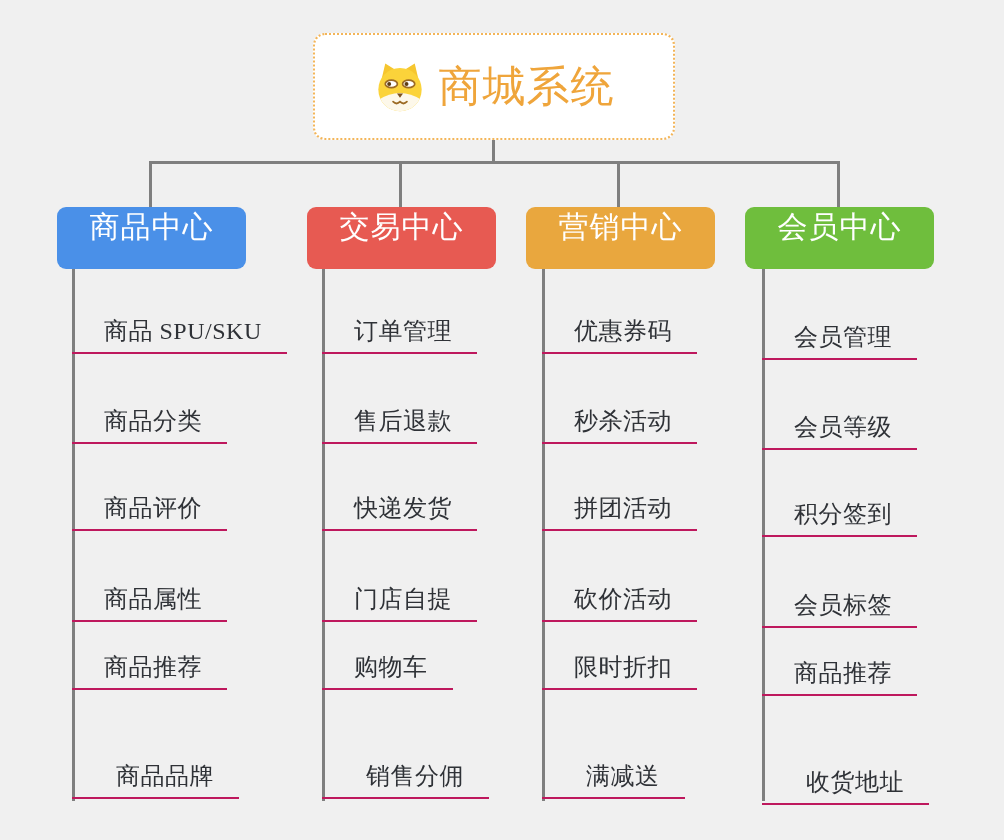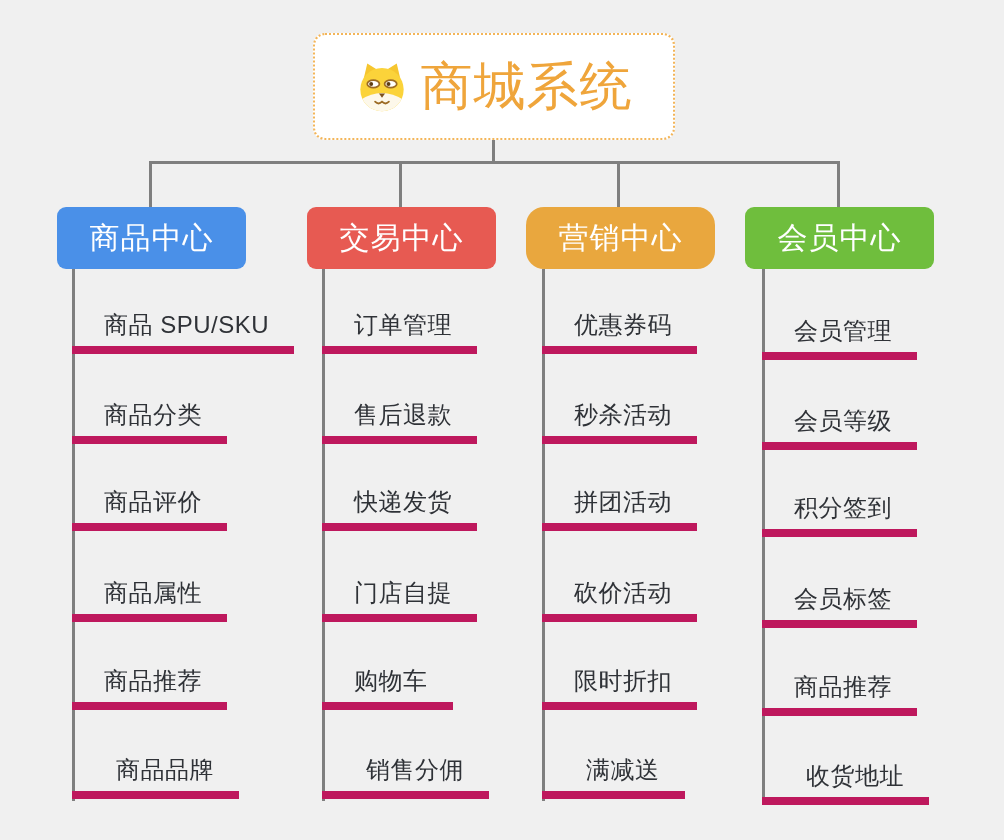--- a/index.html
+++ b/index.html
@@ -1,30 +1,30 @@
 <!DOCTYPE html>
 <html><head>
 <meta charset="utf-8">
 <style>
   html,body{margin:0;padding:0;background:#f0f0f0;font-family:"Liberation Sans","DejaVu Sans",sans-serif;}
   .stage{position:relative;width:1004px;height:840px;background:#f0f0f0;overflow:hidden;}
   .line{position:absolute;background:#7f7f7f;}
   .root{position:absolute;left:313px;top:33px;width:362px;height:107px;background:#ffffff;
         border:2px dotted #f3b559;border-radius:12px;box-sizing:border-box;
         display:flex;align-items:center;justify-content:center;gap:13px;}
-  .root-title{font-size:52px;color:#efa53b;letter-spacing:1px;white-space:nowrap;}
+  .root-title{font-size:43px;color:#efa53b;letter-spacing:1px;white-space:nowrap;}
   .branch{position:absolute;top:207px;width:189px;height:62px;border-radius:9px;
-          display:flex;align-items:center;justify-content:center;
+          display:flex;justify-content:center;
           color:#ffffff;font-size:30px;letter-spacing:1px;white-space:nowrap;}
   .leaf{position:absolute;box-sizing:border-box;height:38px;display:flex;align-items:flex-end;
-        padding:0 25px 5px 32px;border-bottom:8px solid #be185d;
-        font-size:24px;color:#2f3237;letter-spacing:0.5px;white-space:nowrap;}
+        padding:0 25px 5px 32px;border-bottom:2px solid #be185d;
+        font-size:24px;color:#2f3237;letter-spacing:0.5px;white-space:nowrap;font-family:Liberation Serif, serif;}
   .col0{left:72px;} .col1{left:322px;} .col2{left:542px;} .col3{left:762px;margin-top:6px;}
   .row0{top:316px;} .row1{top:406px;} .row2{top:493px;}
-  .row3{top:584px;justify-content:center;} .row4{top:672px;} .row5{top:761px;padding-left:44px;}
+  .row3{top:584px;justify-content:center;} .row4{top:652px;} .row5{top:761px;padding-left:44px;}
   .vline0{left:72px;}  .vline1{left:322px;} .vline2{left:542px;} .vline3{left:762px;}
   .vline{position:absolute;top:269px;width:3px;height:532px;background:#7f7f7f;}
 </style>
 </head>
 <body>
 
 <div class="stage">
 
   <div class="line" style="left: 492px; top: 139px; width: 3px; height: 25px; background: rgb(127, 127, 127);"></div>
   <div class="line" style="left: 149px; top: 161px; width: 691px; height: 3px; background: rgb(127, 127, 127);"></div>
@@ -56,21 +56,21 @@
     </svg>
     <span class="root-title">商城系统</span>
   </div>
 
   <div class="branch" style="left: 57px; background: rgb(74, 144, 232);">
       <span>商品中心</span>
     </div>
   <div class="branch" style="left: 307px; background: rgb(231, 90, 82);">
       <span>交易中心</span>
     </div>
-  <div class="branch" style="left: 526px; background: rgb(233, 167, 62); border-radius: 18px;">
+  <div class="branch" style="left: 526px; background: rgb(233, 167, 62);">
       <span>营销中心</span>
     </div>
   <div class="branch" style="left: 745px; background: rgb(111, 190, 61);">
       <span>会员中心</span>
     </div>
 
   <div class="leaf col0 row0">
       <span>商品 SPU/SKU</span>
     </div>
   <div class="leaf col0 row1">

